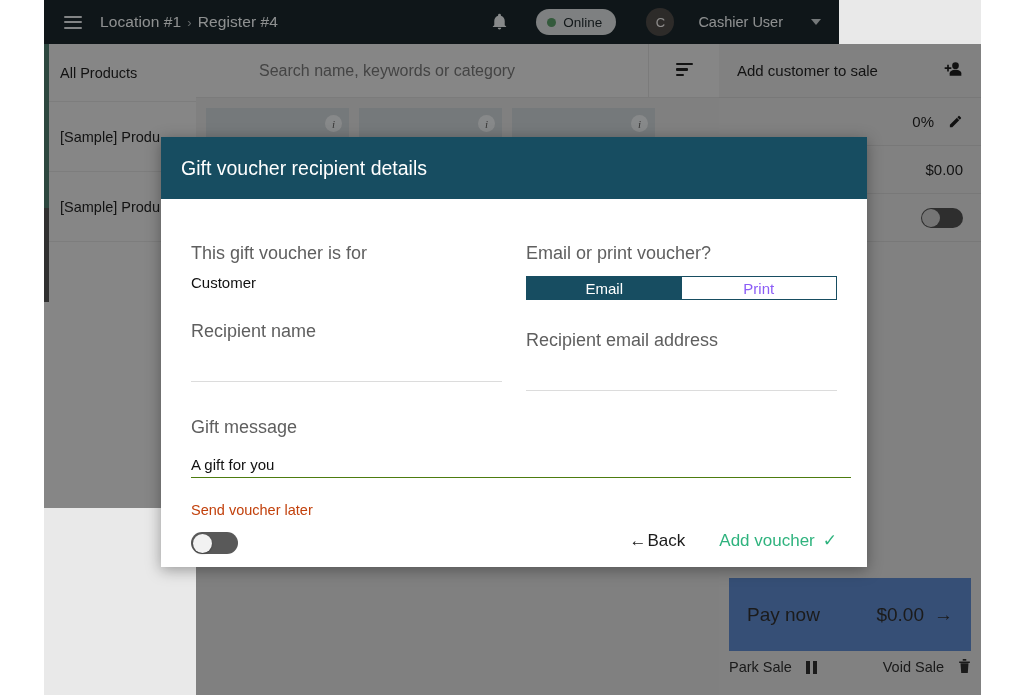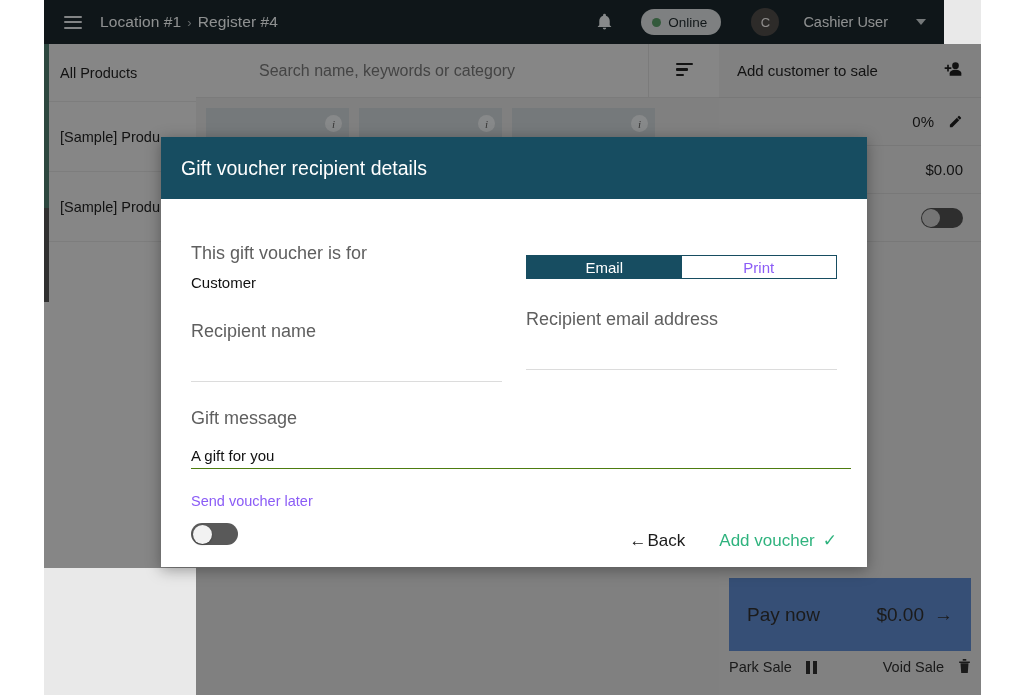--- a/index.html
+++ b/index.html
@@ -18,21 +18,21 @@
   }
 
   
   #page-behind {
     position: absolute; inset: 0;
     filter: brightness(0.62) saturate(0.55);
   }
 
   
   .topbar {
-    position: absolute; left: 0; top: 0; width: 900px; height: 44px;
+    position: absolute; left: 0; top: 0; width: 795px; height: 44px;
     background: #10262e;
     display: flex; align-items: center;
   }
   .hamburger { width: 18px; height: 13px; margin-left: 20px; margin-right: 18px;
     display: flex; flex-direction: column; justify-content: space-between; }
   .hamburger i { display: block; height: 2px; background: #cfd6d8; border-radius: 1px; }
   .crumb { color: #e3e8ea; font-size: 15.5px; letter-spacing: .1px; }
   .crumb .sep { color: #9aa6ab; margin: 0 6px; font-size: 13px; }
   .topbar-right { margin-left: auto; display: flex; align-items: center; gap: 12px; padding-right: 18px; }
   .bell { width: 26px; height: 26px; position: relative; margin-right: 12px; }
@@ -47,21 +47,21 @@
     width: 28px; height: 28px; border-radius: 50%; background: #4c4440;
     color: #e6e2df; font-size: 13px; display: flex; align-items: center; justify-content: center;
     margin-left: 18px;
   }
   .username { color: #e3e8ea; font-size: 14.5px; margin-left: 12px; }
   .caret { width: 0; height: 0; border-left: 5.5px solid transparent; border-right: 5.5px solid transparent;
     border-top: 6px solid #b8c2c6; margin-left: 16px; }
 
   
   .leftcol {
-    position: absolute; left: 0; top: 44px; width: 152px; height: 524px;
+    position: absolute; left: 0; top: 44px; width: 152px; height: 464px;
     background: #d8d8d8;
   }
   .leftcol .accent { position: absolute; left: 0; top: 0; width: 5px; height: 224px; background: #2f7b62; }
   .leftcol .accent2 { position: absolute; left: 0; top: 164px; width: 5px; height: 94px; background: #4d4d4d; }
   .lrow {
     height: 58px; display: flex; align-items: center; padding-left: 16px;
     font-size: 14.5px; color: #1d1d1d; border-bottom: 1px solid #cacaca;
     white-space: nowrap; overflow: hidden;
   }
   .lrow.tall { height: 70px; }
@@ -157,21 +157,21 @@
   .seg.active { background: #174d61; color: #fff; }
   .seg.inactive { background: #fff; color: #8b5cf6; }
 
   .field { margin-top: 30px; }
   .field .finput { height: 40px; border-bottom: 1px solid #dcdcdc; display: flex; align-items: flex-end;
                    padding-bottom: 4px; font-size: 15px; color: #111; }
   .fullfield { margin-top: 26px; }
   .fullfield .finput { height: 40px; border-bottom: 1px solid #4d7c0f; display: flex; align-items: flex-end;
                        padding-bottom: 4px; font-size: 15px; color: #111; width: 660px; }
 
-  .switch-lbl { margin-top: 24px; font-size: 14.5px; color: #8b5cf6; }
+  .switch-lbl { margin-top: 24px; font-size: 14.5px; color: #c2410c; }
   .switch { margin-top: 14px; width: 47px; height: 22px; border-radius: 11px; background: #595959; position: relative; }
   .switch::after { content:""; position:absolute; left: 1.5px; top: 1.5px; width: 19px; height: 19px;
                    border-radius: 50%; background: #f2f2f2; box-shadow: 0 1px 2px rgba(0,0,0,.3); }
 
   .modal-foot {
     position: absolute; right: 30px; bottom: 16px; display: flex; align-items: center; gap: 34px;
   }
   .btn-back { font-size: 17px; color: #1b1b1b; display: flex; align-items: center; gap: 1px; cursor: pointer; }
   .btn-add { font-size: 17px; color: #2fb37e; display: flex; align-items: center; gap: 8px; cursor: pointer; }
 </style>
@@ -340,20 +340,21 @@
         <div class="col">
           <div class="lbl">This gift voucher is for</div>
           <div class="val">Customer</div>
           <div class="field">
             <div class="lbl">Recipient name</div>
             <div class="finput"></div>
           </div>
         </div>
 
         <div class="col">
+          <div class="lbl">Email or print voucher?</div>
           <div class="segmented">
             <div class="seg active">Email</div>
             <div class="seg inactive">Print</div>
           </div>
           <div class="field">
             <div class="lbl">Recipient email address</div>
             <div class="finput"></div>
           </div>
         </div>
 

